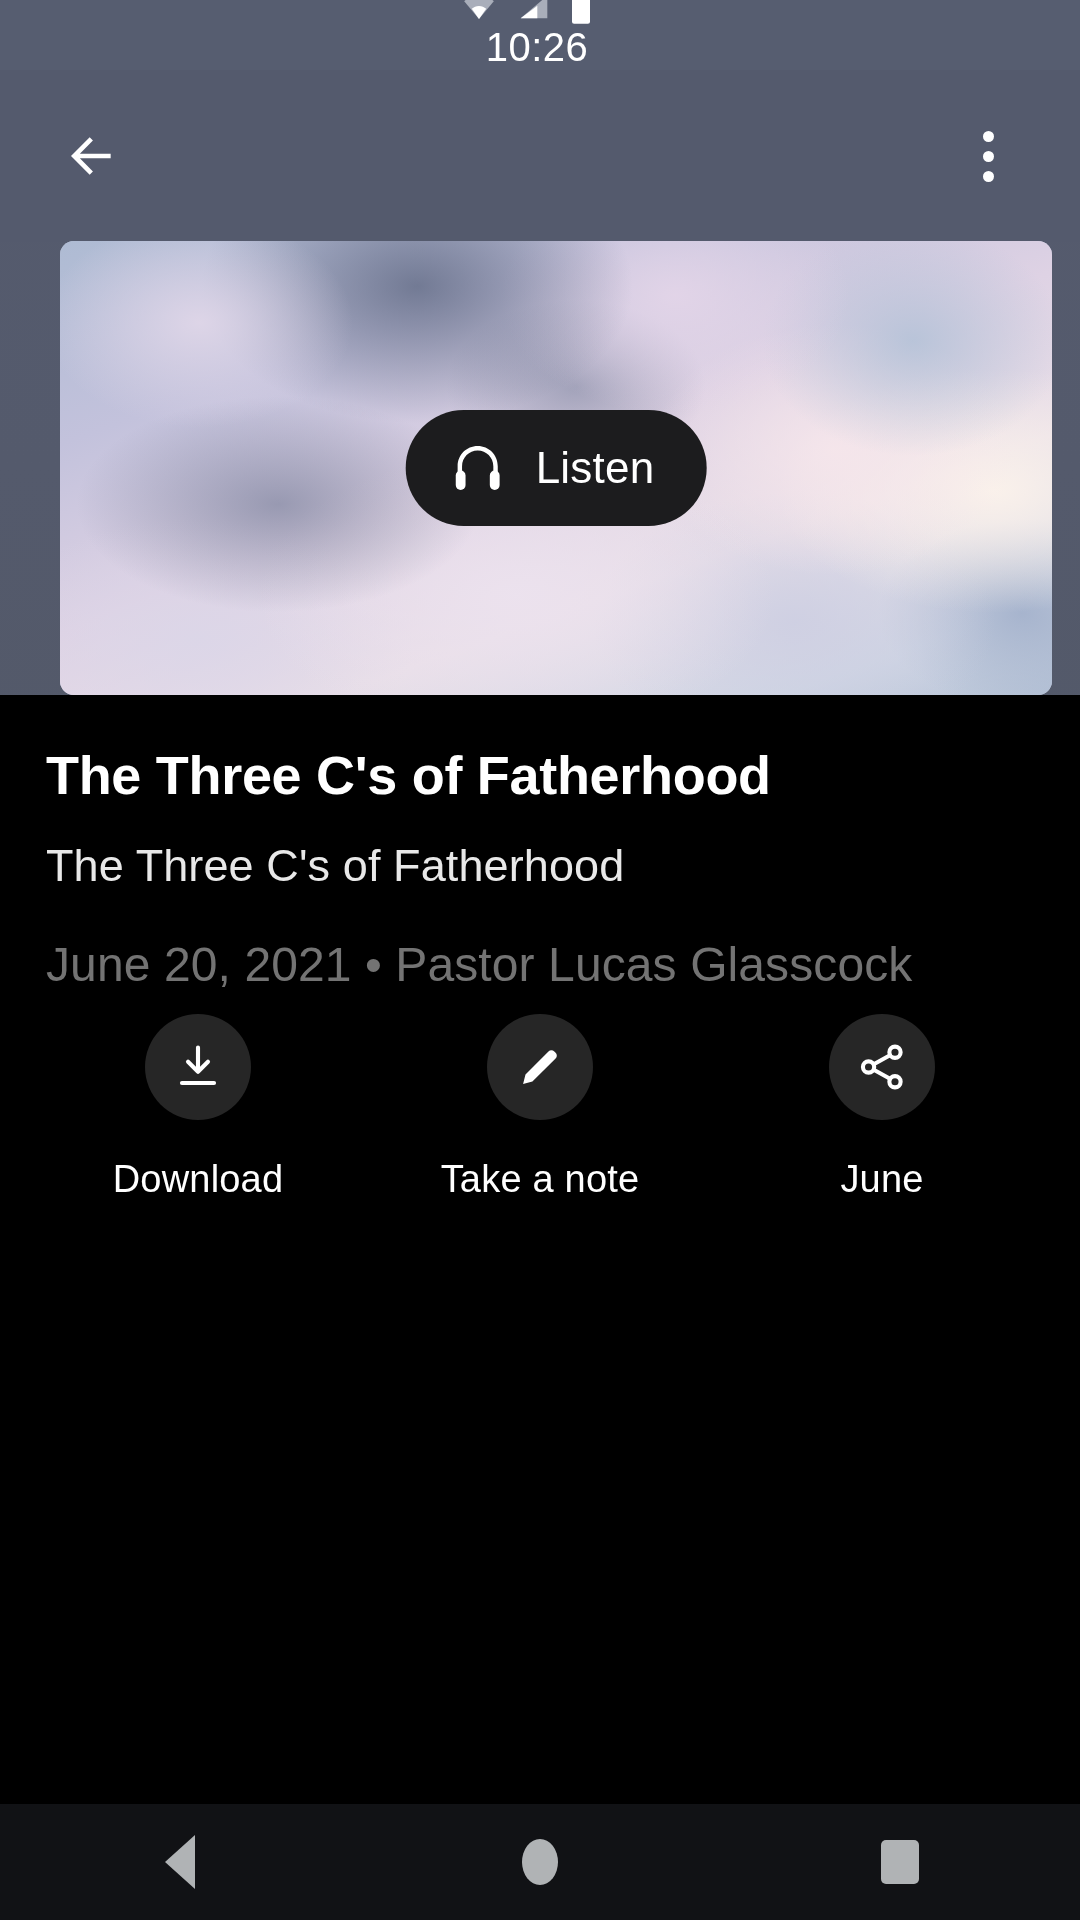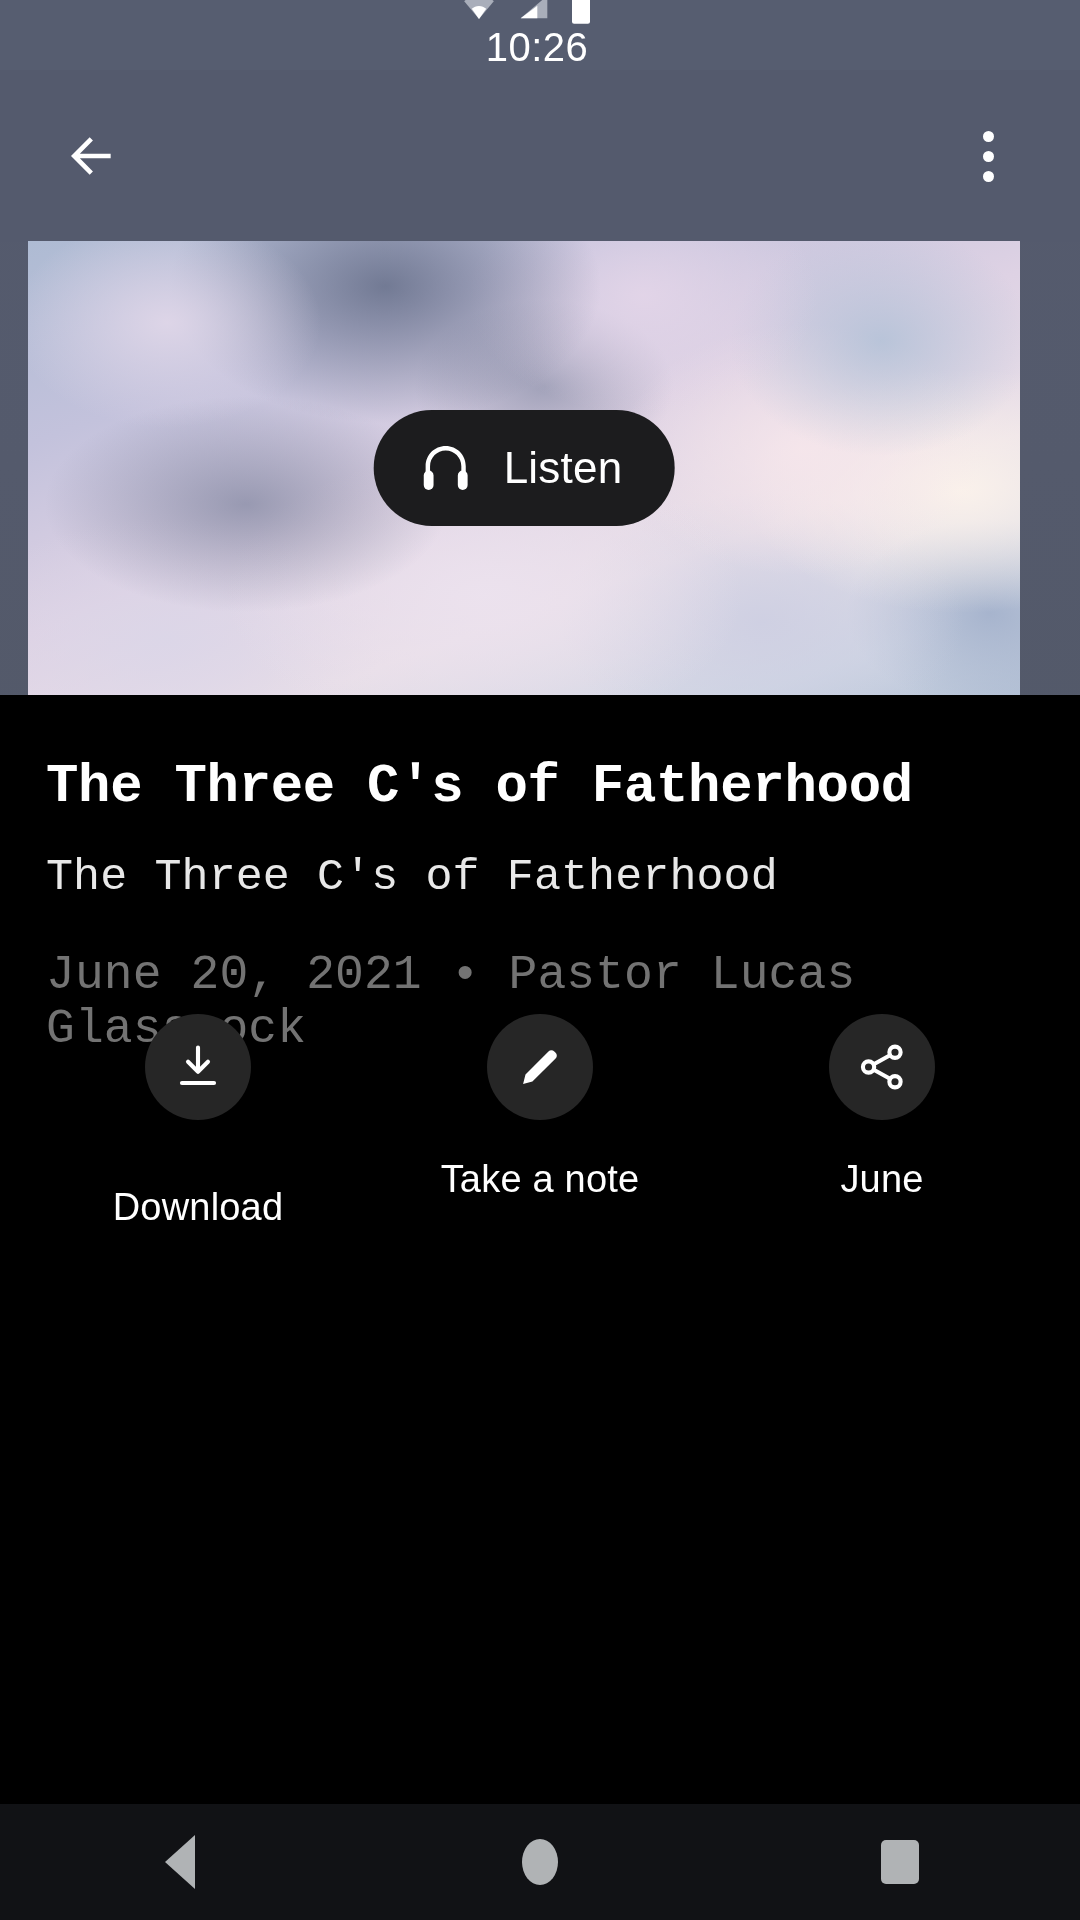--- a/index.html
+++ b/index.html
@@ -94,25 +94,26 @@
   .dot {
     width: 11px; height: 11px;
     background: #ffffff;
     border-radius: 50%;
   }
 
   
   .hero-wrap {
     position: absolute;
     top: 241px;
-    left: 28px;
+    left: 60px;
     width: 992px;
     height: 454px;
     overflow: hidden;
     z-index: 4;
+    border-radius: 14px;
   }
   .hero-img {
     position: absolute;
     inset: 0;
     background-color: #b9c0d4;
     background-image:
       radial-gradient(ellipse 220px 150px at 14% 18%, rgba(223,214,232,0.95), rgba(223,214,232,0) 70%),
       radial-gradient(ellipse 300px 190px at 36% 10%, rgba(92,102,128,0.78), rgba(92,102,128,0) 72%),
       radial-gradient(ellipse 250px 170px at 62% 12%, rgba(229,214,233,0.85), rgba(229,214,233,0) 70%),
       radial-gradient(ellipse 210px 160px at 86% 22%, rgba(175,192,214,0.8), rgba(175,192,214,0) 72%),
@@ -151,23 +152,22 @@
   }
   .ic-headphone { width: 56px; height: 56px; display:block; }
 
   
   .content {
     position: absolute;
     top: 695px;
     left: 0;
     width: 1080px;
     background: #000000;
-    padding: 12px 46px;
+    padding: 0 46px;
     box-sizing: border-box;
-    font-family: Liberation Mono, monospace;
   }
   .title {
     color: #ffffff;
     font-size: 54px;
     font-weight: 700;
     line-height: 1.15;
     margin: 49px 0 0 0;
     letter-spacing: -0.3px;
   }
   .subtitle {
@@ -198,21 +198,21 @@
   }
   .action {
     flex: 0 0 auto;
     display: flex;
     flex-direction: column;
     align-items: center;
     cursor: pointer;
     background: transparent;
     border: none;
   }
-  .act-dl   { width: 264px; gap: 28px; }
+  .act-dl   { width: 264px; }
   .act-note { width: 264px; margin-left: 0px; }
   .act-share{ width: 264px; margin-left: 0px; }
   .actions { justify-content: space-between; padding: 0 66px; }
   .act-circle {
     width: 106px;
     height: 106px;
     border-radius: 50%;
     background: #262626;
     display: flex;
     align-items: center;

